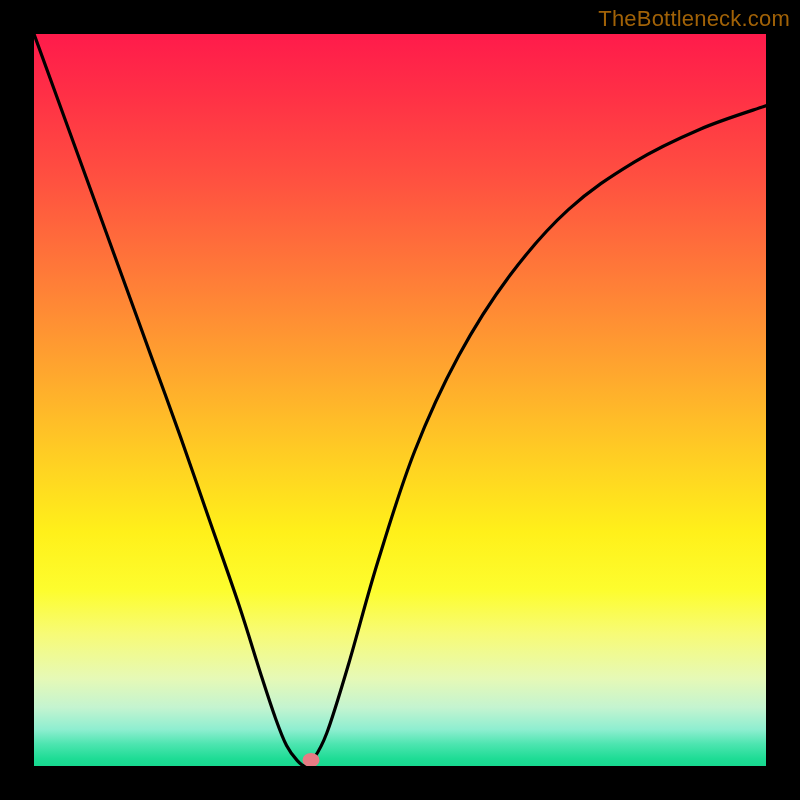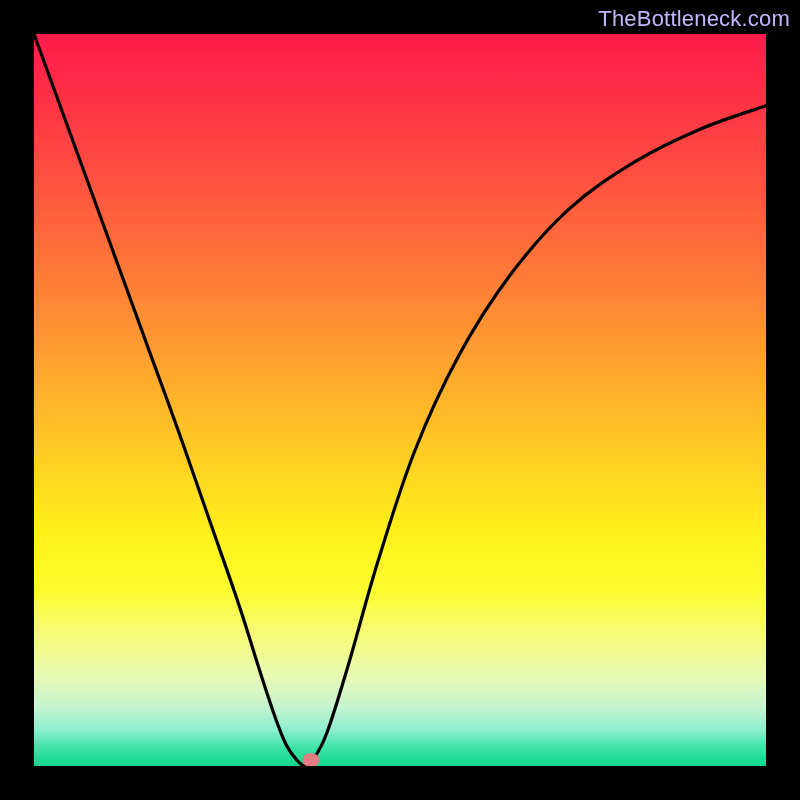--- a/index.html
+++ b/index.html
@@ -46,21 +46,21 @@
       #8eeed0 95%,
       #4de5b0 97%,
       #1edc95 99%,
       #17d88f 100%
     );
   }
   .attribution {
     position: absolute;
     top: 6px;
     right: 10px;
-    color: #c4b5fd;
+    color: #a16207;
     font-size: 22px;
     font-weight: 400;
     letter-spacing: 0.2px;
     font-family: Arial, Helvetica, sans-serif;
   }
   svg.curve {
     position: absolute;
     inset: 0;
     width: 732px;
     height: 732px;

